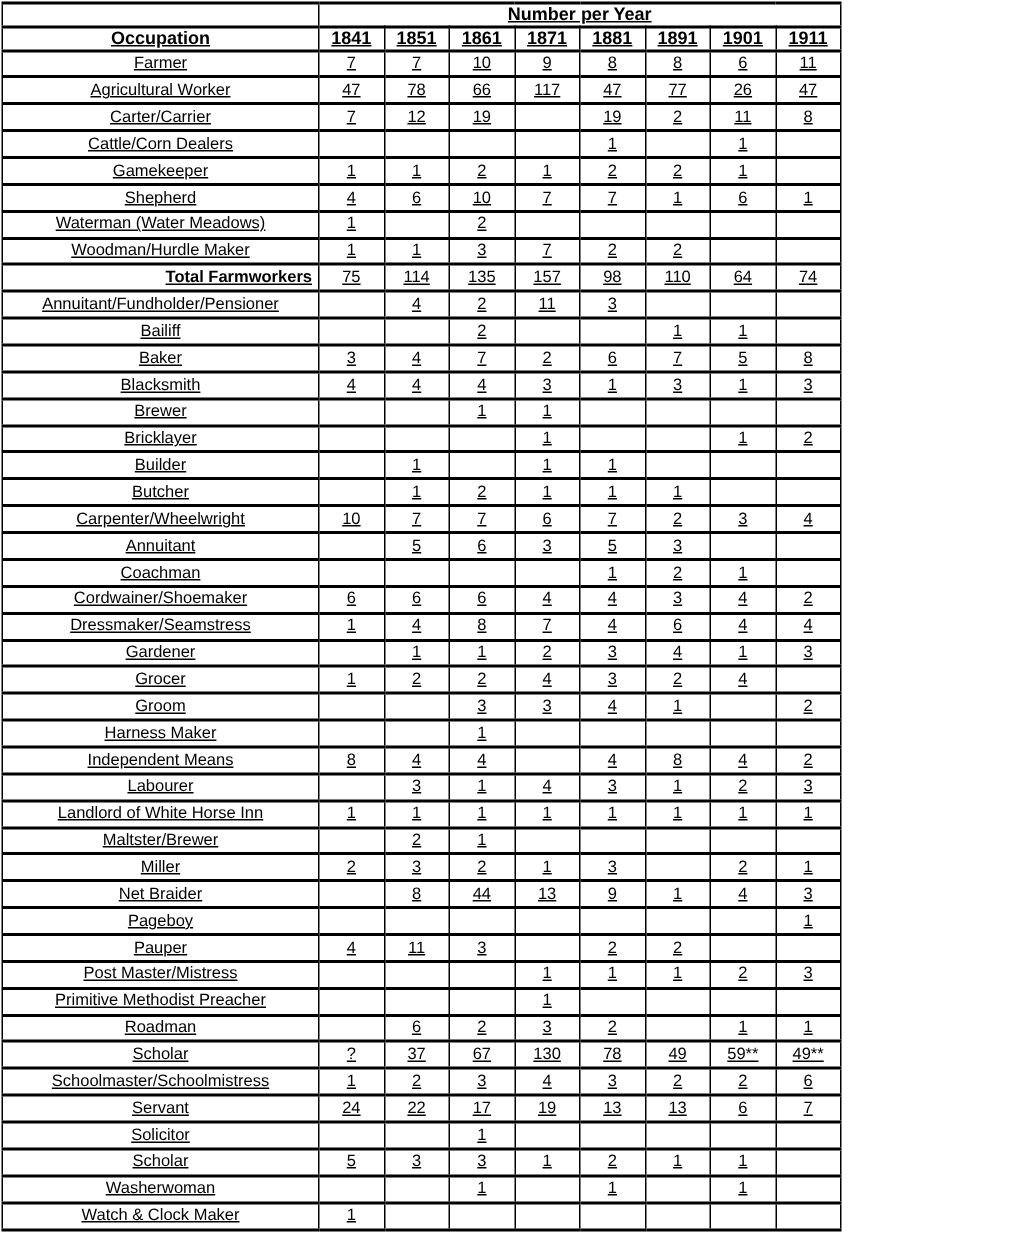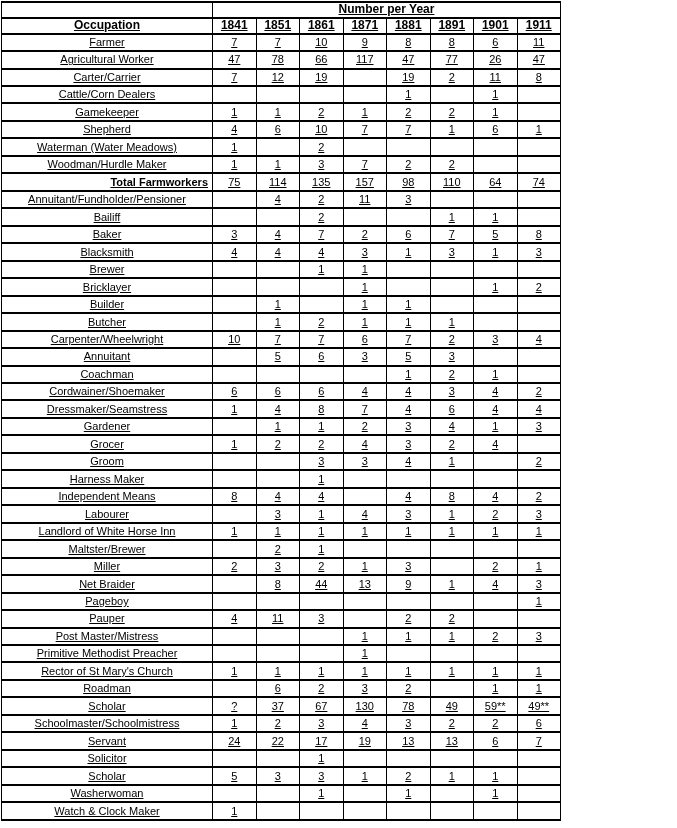--- a/index.html
+++ b/index.html
@@ -471,31 +471,20 @@
         <td class="val-cell"></td>
         <td class="val-cell"></td>
         <td class="val-cell"></td>
         <td class="val-cell">1</td>
         <td class="val-cell"></td>
         <td class="val-cell"></td>
         <td class="val-cell"></td>
         <td class="val-cell"></td>
       </tr>
       <tr>
-        <td class="occ-cell">Rector of St Mary's Church</td>
-        <td class="val-cell">1</td>
-        <td class="val-cell">1</td>
-        <td class="val-cell">1</td>
-        <td class="val-cell">1</td>
-        <td class="val-cell">1</td>
-        <td class="val-cell">1</td>
-        <td class="val-cell">1</td>
-        <td class="val-cell">1</td>
-      </tr>
-      <tr>
         <td class="occ-cell">Roadman</td>
         <td class="val-cell"></td>
         <td class="val-cell">6</td>
         <td class="val-cell">2</td>
         <td class="val-cell">3</td>
         <td class="val-cell">2</td>
         <td class="val-cell"></td>
         <td class="val-cell">1</td>
         <td class="val-cell">1</td>
       </tr>

